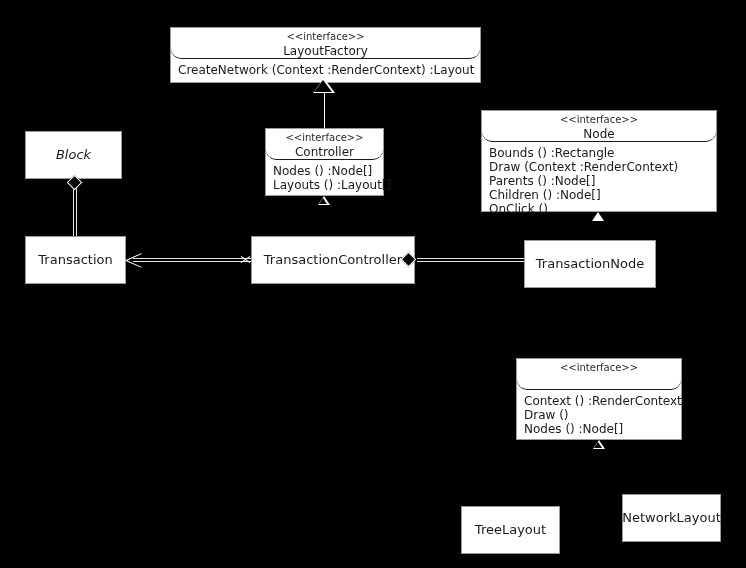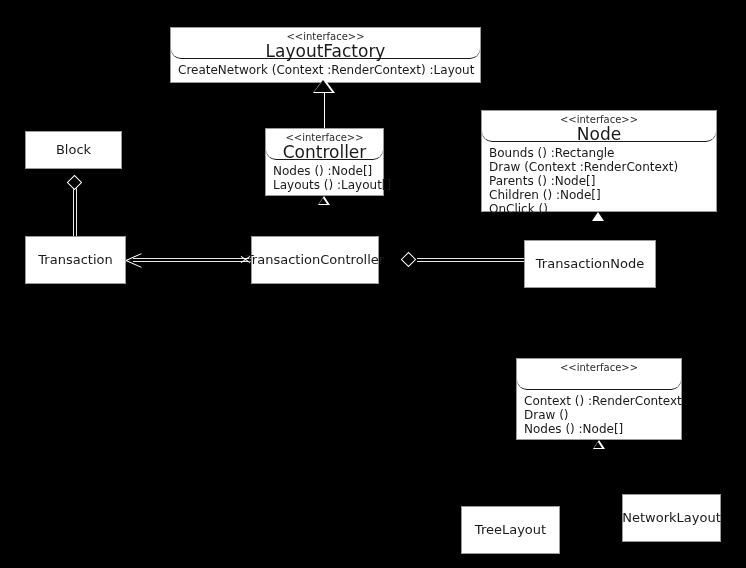--- a/index.html
+++ b/index.html
@@ -35,21 +35,21 @@
     border-bottom: 1px solid #1a1a1a;
   }
   .stereotype {
     display: block;
     font-size: 10px;
     line-height: 12px;
     color: #2b2b2b;
   }
   .cls-name {
     display: block;
-    font-size: 17px;
+    font-size: 12px;
     line-height: 16px;
     color: #1a1a1a;
   }
   .uml-body {
     box-sizing: border-box;
     padding: 4px 6px 12px 7px;
   }
   .member {
     display: block;
     font-size: 12px;
@@ -222,29 +222,29 @@
     <div class="uml-head" style="height:31px;">
       <span class="stereotype">&lt;&lt;interface&gt;&gt;</span>
     </div>
     <div class="uml-body">
       <span class="member">Context () :RenderContext</span>
       <span class="member">Draw ()</span>
       <span class="member">Nodes () :Node[]</span>
     </div>
   </div>
 
-  <div class="uml-box simple-box" style="left:25px; top:131px; width:97px; height:38px;">
+  <div class="uml-box simple-box" style="left:25px; top:131px; width:97px; height:48px;font-style:italic;">
     <span class="cls-name">Block</span>
   </div>
 
   <div class="uml-box simple-box" style="left:25px; top:236px; width:101px; height:48px;">
     <span class="cls-name">Transaction</span>
   </div>
 
-  <div class="uml-box simple-box" style="left:251px; top:236px; width:128px; height:48px;">
+  <div class="uml-box simple-box" style="left:251px; top:236px; width:164px; height:48px;">
     <span class="cls-name">TransactionController</span>
   </div>
 
   <div class="uml-box simple-box" style="left:524px; top:240px; width:132px; height:48px;">
     <span class="cls-name">TransactionNode</span>
   </div>
 
   <div class="uml-box simple-box" style="left:461px; top:506px; width:99px; height:48px;">
     <span class="cls-name">TreeLayout</span>
   </div>

